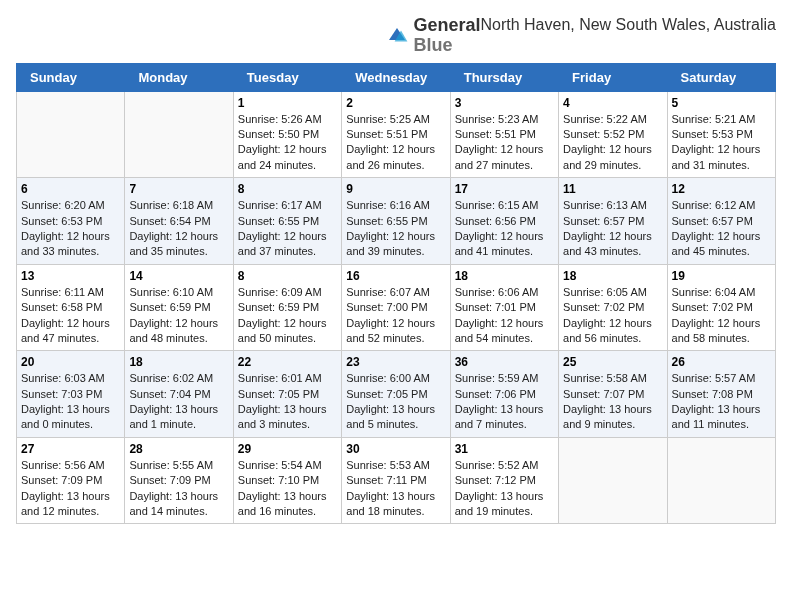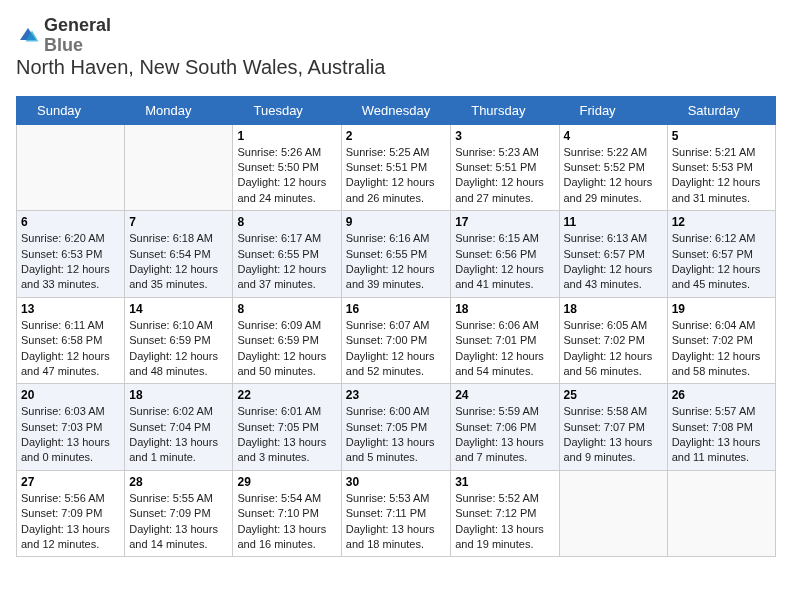--- a/index.html
+++ b/index.html
@@ -7,22 +7,21 @@
       font-family: Arial, sans-serif;
       background: #fff;
       width: 792px;
       min-height: 612px;
       padding: 16px;
     }
     .header-section {
       display: flex;
       justify-content: flex-end;
       align-items: flex-start;
-      margin-bottom: 17px;
-      flex-direction: column;
+      margin-bottom: 7px;
     }
     .logo {
       display: flex;
       align-items: center;
       gap: 4px;
     }
     .logo-text {
       font-size: 18px;
       font-weight: bold;
       line-height: 1.1;
@@ -35,36 +34,36 @@
     }
     .title-section {
       text-align: right;
     }
     .month-title {
       font-size: 36px;
       font-weight: bold;
       color: #333;
     }
     .location-subtitle {
-      font-size: 20px;
+      font-size: 16px;
       color: #333;
       font-weight: normal;
     }
     .calendar-table {
       width: 100%;
       border-collapse: collapse;
       font-size: 11px;
     }
     .calendar-table th {
       background-color: #2d6fbc;
       color: #fff;
-      padding: 6px 20px;
+      padding: 6px 13px;
       text-align: left;
       font-size: 13px;
-      font-weight: normal;
+      font-weight: bold;
       border: 1px solid #2d6fbc;
     }
     .calendar-table td {
       border: 1px solid #ccc;
       padding: 4px 4px;
       vertical-align: top;
       min-height: 70px;
       height: 80px;
       width: calc(100% / 7);
       background: #fff;
@@ -213,21 +212,21 @@
         </td>
         <td>
           <div class="day-number">22</div>
           <div class="day-detail">Sunrise: 6:01 AM<br>Sunset: 7:05 PM<br>Daylight: 13 hours and 3 minutes.</div>
         </td>
         <td>
           <div class="day-number">23</div>
           <div class="day-detail">Sunrise: 6:00 AM<br>Sunset: 7:05 PM<br>Daylight: 13 hours and 5 minutes.</div>
         </td>
         <td>
-          <div class="day-number">24</div>
+          <div class="day-number">36</div>
           <div class="day-detail">Sunrise: 5:59 AM<br>Sunset: 7:06 PM<br>Daylight: 13 hours and 7 minutes.</div>
         </td>
         <td>
           <div class="day-number">25</div>
           <div class="day-detail">Sunrise: 5:58 AM<br>Sunset: 7:07 PM<br>Daylight: 13 hours and 9 minutes.</div>
         </td>
         <td>
           <div class="day-number">26</div>
           <div class="day-detail">Sunrise: 5:57 AM<br>Sunset: 7:08 PM<br>Daylight: 13 hours and 11 minutes.</div>
         </td>

